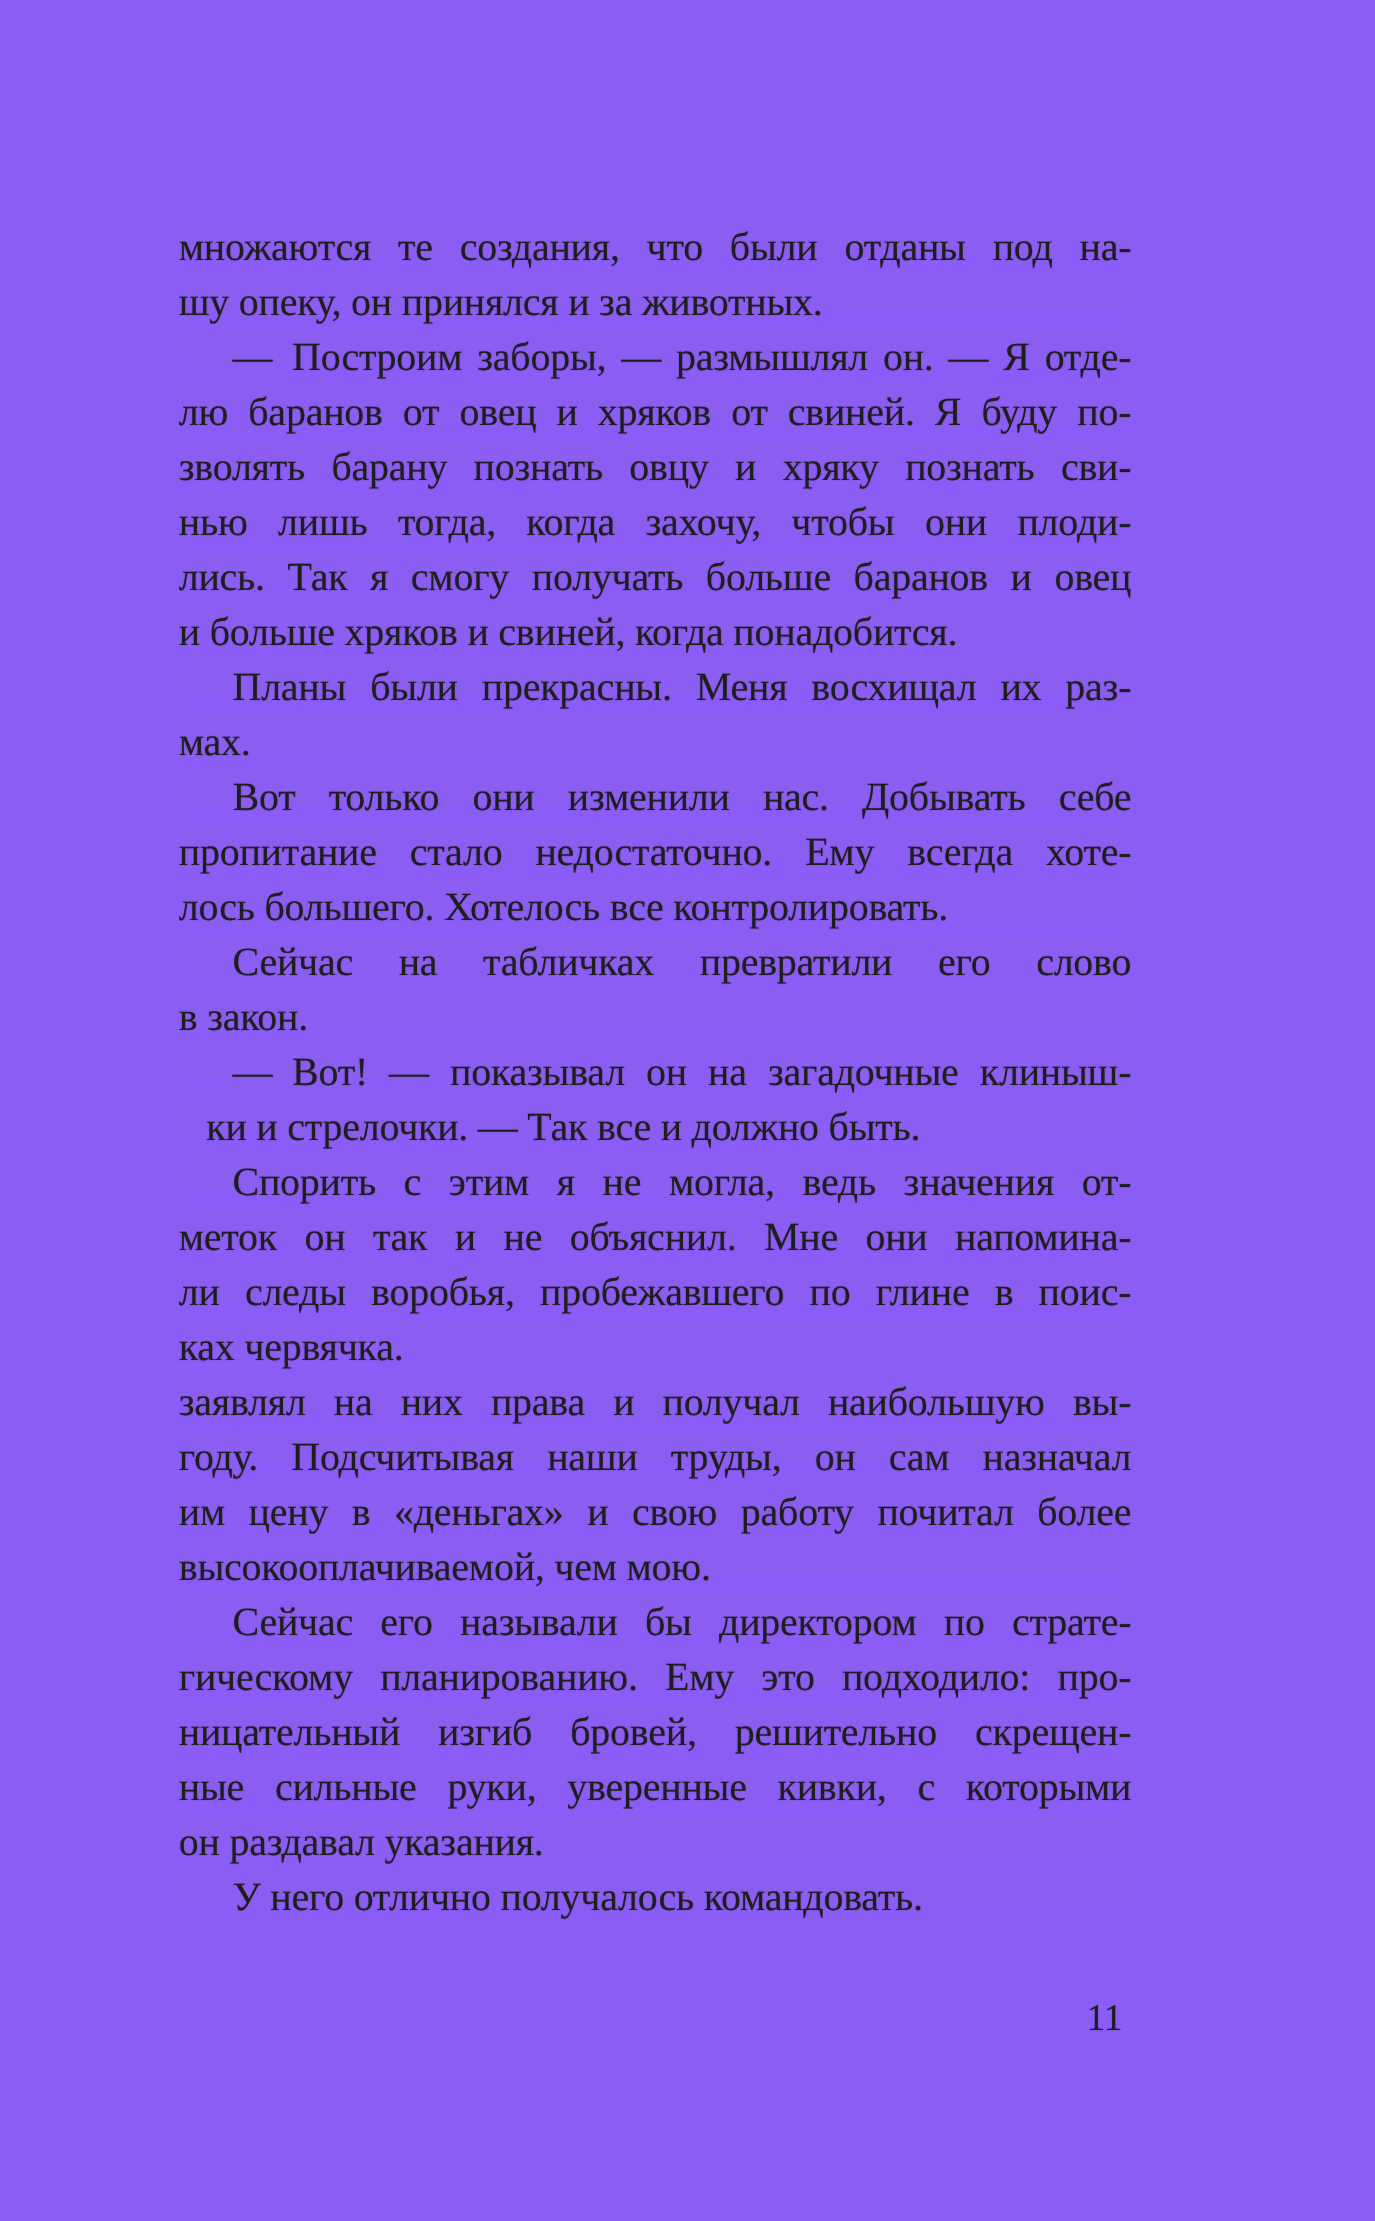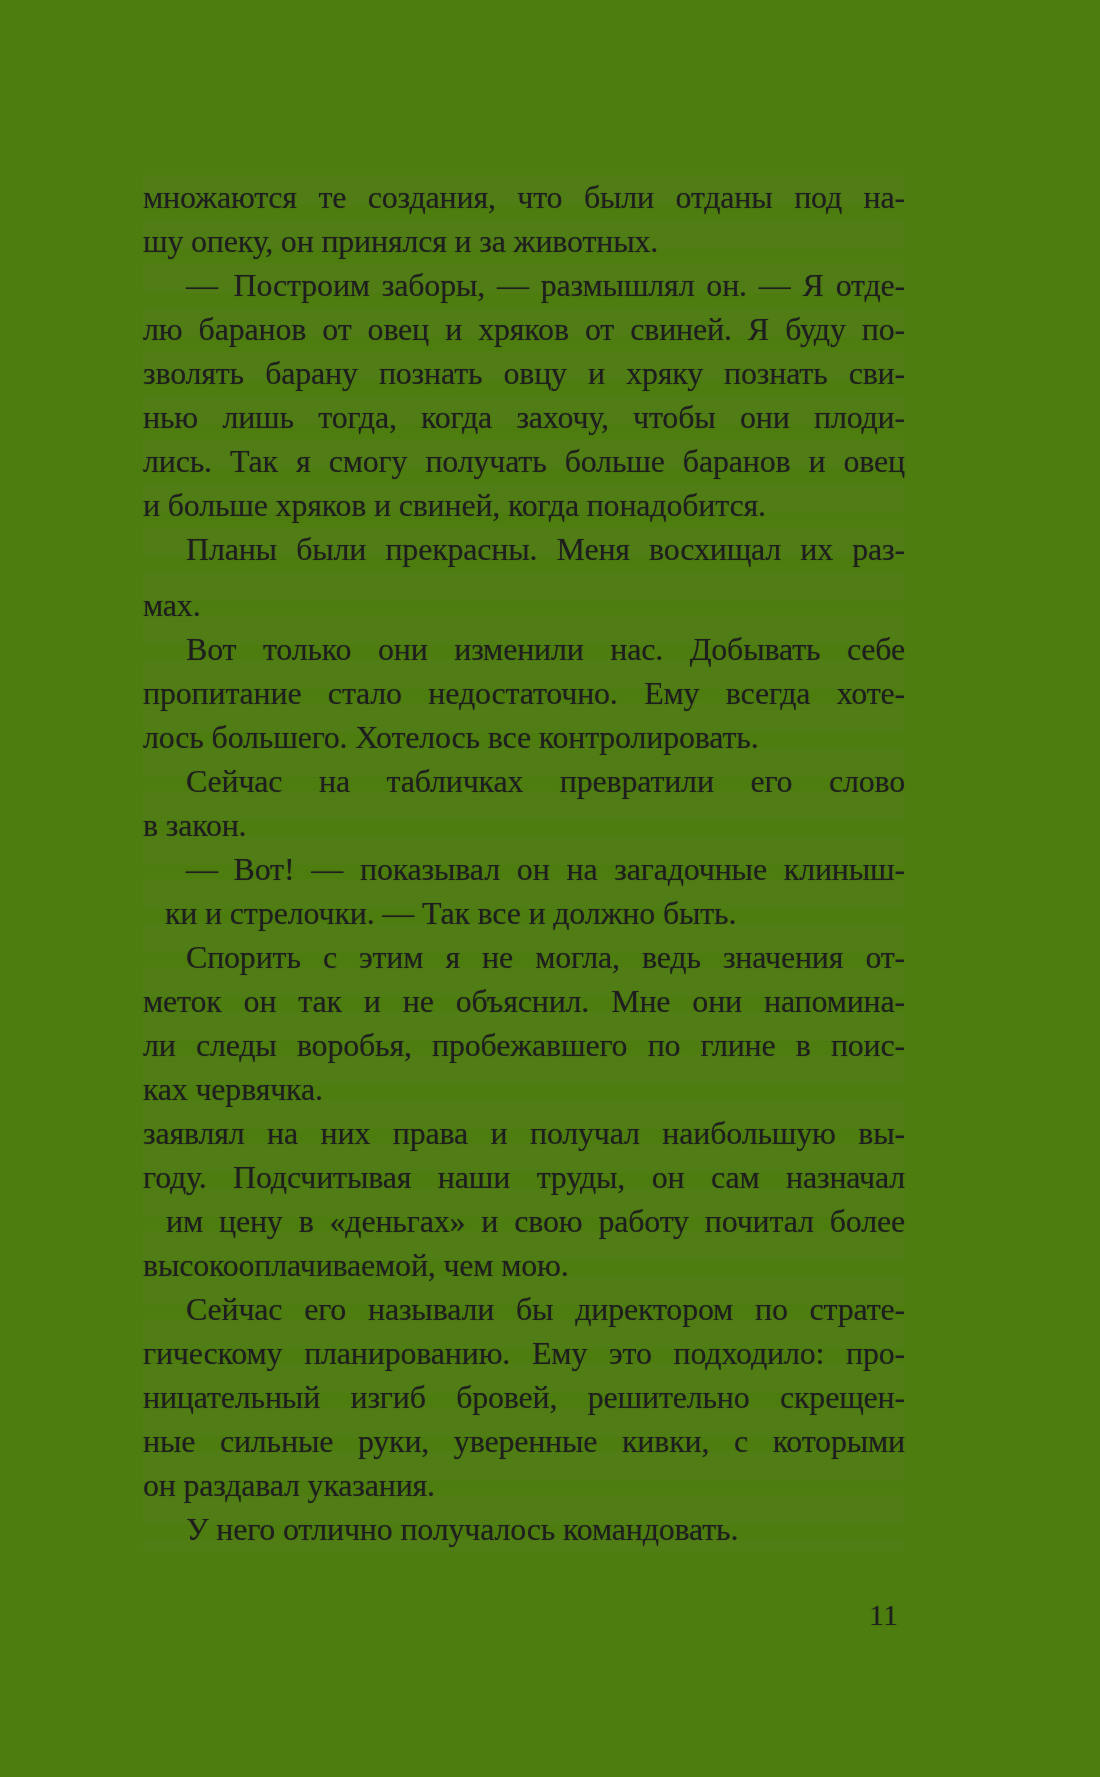--- a/index.html
+++ b/index.html
@@ -57,46 +57,46 @@
     font-size: 30px;
     line-height: 36px;
     color: #1e1e1e;
     text-shadow: 0 0 1px rgba(30,30,30,0.45);
     font-family: Liberation Serif, serif;
   }
 </style>
 </head>
 <body>
 
-<div class="page" style="background: #4d7c0f;">
+<div class="page" style="background: #8b5cf6;">
   <div class="text-block">
       <div class="line" style="color: rgb(30, 30, 30);">множаются те создания, что были отданы под на-</div>
       <div class="line para-end" style="color: rgb(30, 30, 30);">шу опеку, он принялся и за животных.</div>
       <div class="line indent" style="color: rgb(30, 30, 30);">— Построим заборы, — размышлял он. — Я отде-</div>
       <div class="line" style="color: rgb(30, 30, 30);">лю баранов от овец и хряков от свиней. Я буду по-</div>
       <div class="line" style="color: rgb(30, 30, 30);">зволять барану познать овцу и хряку познать сви-</div>
       <div class="line" style="color: rgb(30, 30, 30);">нью лишь тогда, когда захочу, чтобы они плоди-</div>
       <div class="line" style="color: rgb(30, 30, 30);">лись. Так я смогу получать больше баранов и овец</div>
       <div class="line para-end" style="color: rgb(30, 30, 30);">и больше хряков и свиней, когда понадобится.</div>
       <div class="line indent" style="color: rgb(30, 30, 30);">Планы были прекрасны. Меня восхищал их раз-</div>
-      <div class="line para-end" style="color: rgb(30, 30, 30); margin-top: 12px;">мах.</div>
+      <div class="line para-end" style="color: rgb(30, 30, 30);">мах.</div>
       <div class="line indent" style="color: rgb(30, 30, 30);">Вот только они изменили нас. Добывать себе</div>
       <div class="line" style="color: rgb(30, 30, 30);">пропитание стало недостаточно. Ему всегда хоте-</div>
       <div class="line para-end" style="color: rgb(30, 30, 30);">лось большего. Хотелось все контролировать.</div>
       <div class="line indent" style="color: rgb(30, 30, 30);">Сейчас на табличках превратили его слово</div>
       <div class="line para-end" style="color: rgb(30, 30, 30);">в закон.</div>
       <div class="line indent" style="color: rgb(30, 30, 30);">— Вот! — показывал он на загадочные клиныш-</div>
       <div class="line para-end" style="color: rgb(30, 30, 30); margin-left: 22px;">ки и стрелочки. — Так все и должно быть.</div>
       <div class="line indent" style="color: rgb(30, 30, 30);">Спорить с этим я не могла, ведь значения от-</div>
       <div class="line" style="color: rgb(30, 30, 30);">меток он так и не объяснил. Мне они напомина-</div>
       <div class="line" style="color: rgb(30, 30, 30);">ли следы воробья, пробежавшего по глине в поис-</div>
       <div class="line para-end" style="color: rgb(30, 30, 30);">ках червячка.</div>
       <div class="line" style="color: rgb(30, 30, 30);">заявлял на них права и получал наибольшую вы-</div>
       <div class="line" style="color: rgb(30, 30, 30);">году. Подсчитывая наши труды, он сам назначал</div>
-      <div class="line" style="color: rgb(30, 30, 30); margin-left: 23px;">им цену в «деньгах» и свою работу почитал более</div>
+      <div class="line" style="color: rgb(30, 30, 30);">им цену в «деньгах» и свою работу почитал более</div>
       <div class="line para-end" style="color: rgb(30, 30, 30);">высокооплачиваемой, чем мою.</div>
       <div class="line indent" style="color: rgb(30, 30, 30);">Сейчас его называли бы директором по страте-</div>
       <div class="line" style="color: rgb(30, 30, 30);">гическому планированию. Ему это подходило: про-</div>
       <div class="line" style="color: rgb(30, 30, 30);">ницательный изгиб бровей, решительно скрещен-</div>
       <div class="line" style="color: rgb(30, 30, 30);">ные сильные руки, уверенные кивки, с которыми</div>
       <div class="line para-end" style="color: rgb(30, 30, 30);">он раздавал указания.</div>
       <div class="line indent para-end" style="color: rgb(30, 30, 30);">У него отлично получалось командовать.</div>
     </div>
   <div class="page-number" style="color: rgb(30, 30, 30);">11</div>
 </div>

